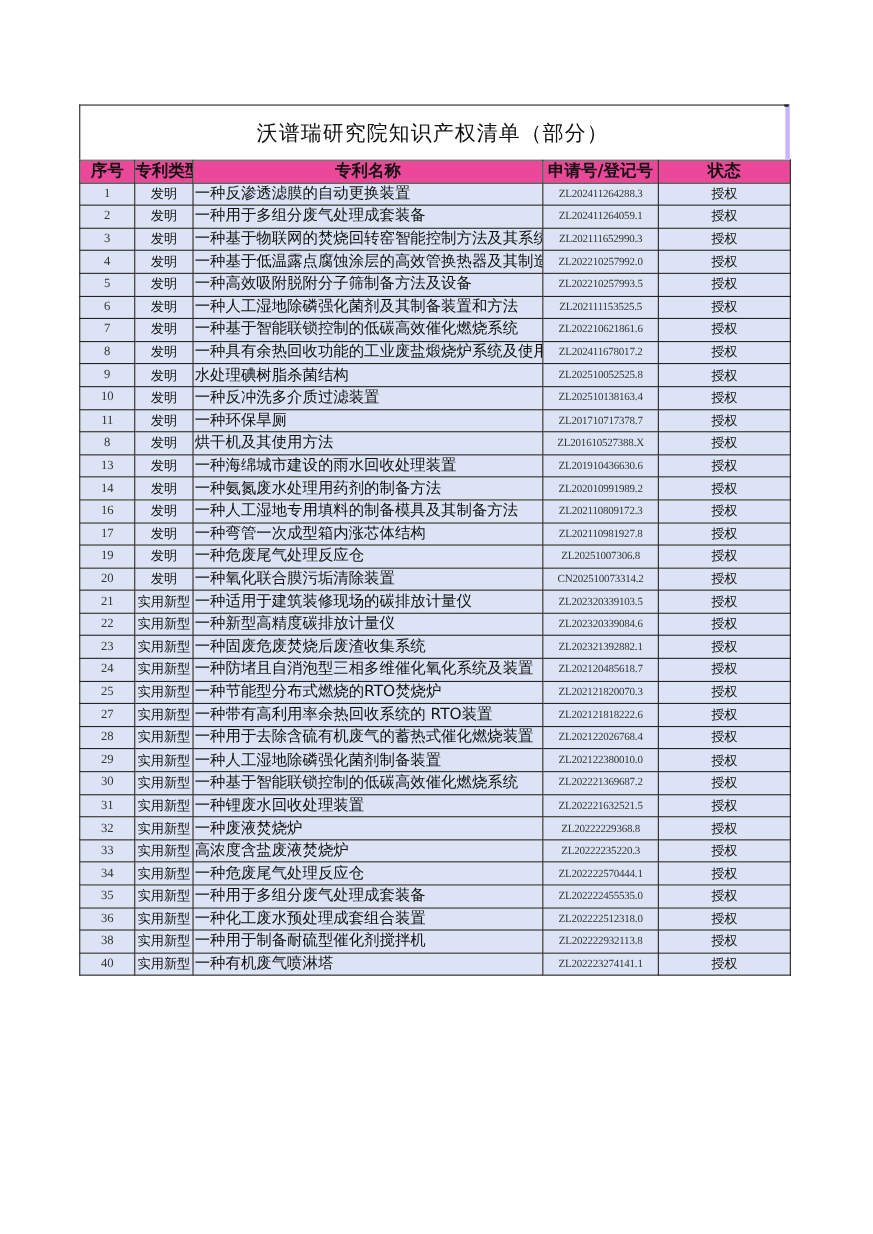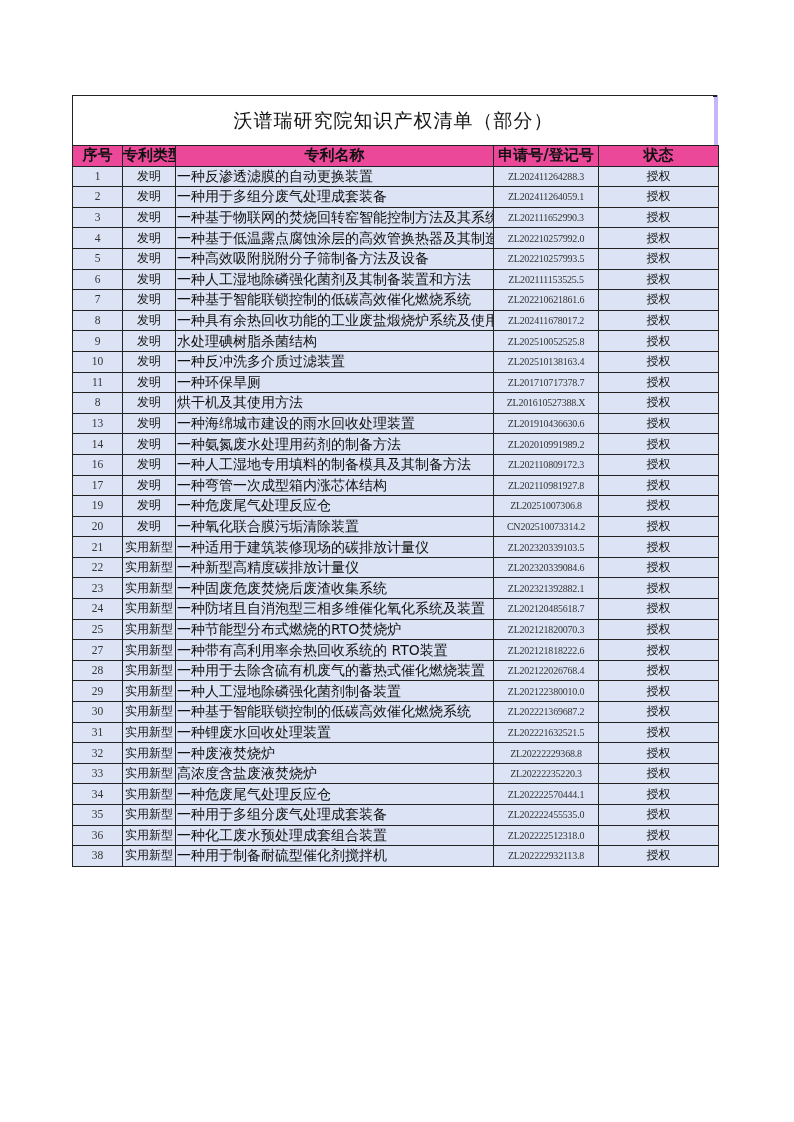--- a/index.html
+++ b/index.html
@@ -279,15 +279,22 @@
           <td class="app">ZL202222512318.0</td>
           <td class="status">授权</td>
         </tr>
         <tr>
           <td class="num">38</td>
           <td class="type">实用新型</td>
           <td class="name">一种用于制备耐硫型催化剂搅拌机</td>
           <td class="app">ZL202222932113.8</td>
           <td class="status">授权</td>
         </tr>
+        <tr>
+          <td class="num">40</td>
+          <td class="type">实用新型</td>
+          <td class="name">一种有机废气喷淋塔</td>
+          <td class="app">ZL202223274141.1</td>
+          <td class="status">授权</td>
+        </tr>
       </tbody>
   </table>
 </div>
 
 </body></html>

